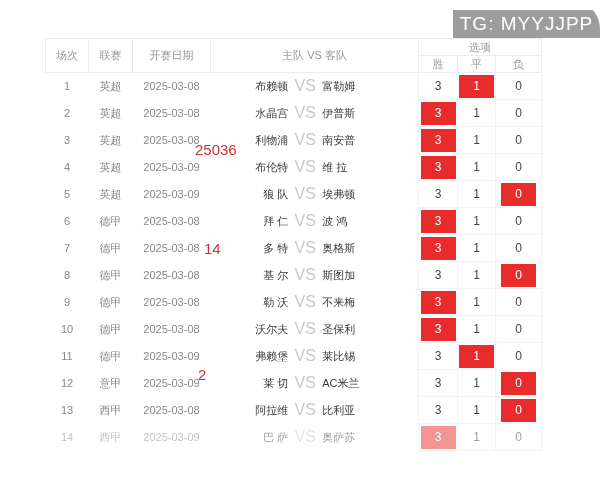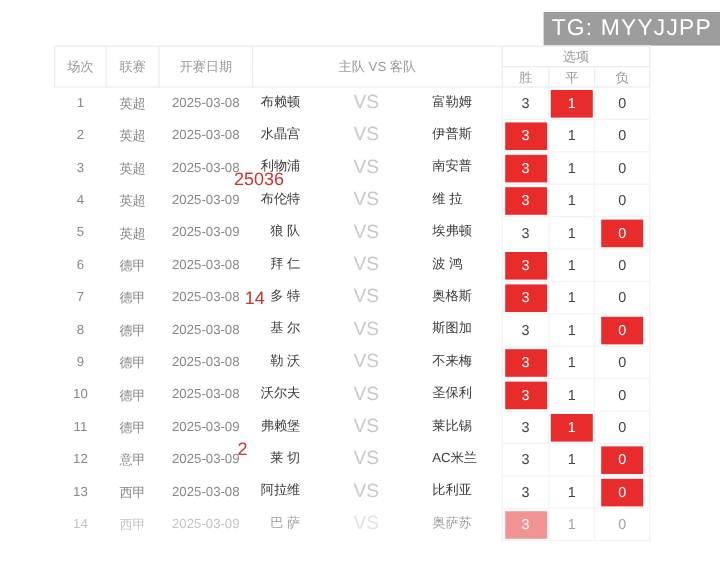--- a/index.html
+++ b/index.html
@@ -1,18 +1,19 @@
 <!DOCTYPE html>
 <html style="--red: #e82c2c; --ov-red: #cb342c; --badge-grey: #9d9d9d;"><head>
 <meta charset="utf-8">
 <style>
   html,body{margin:0;padding:0;background:#fff;}
   .page{
     position:relative;width:600px;height:480px;background:#ffffff;overflow:hidden;
     font-family:"Liberation Sans","DejaVu Sans",sans-serif;
+    border-radius:29px;
   }
   
   .tg-badge{
     position:absolute;left:453px;top:10px;width:147px;height:28px;
     background:var(--badge-grey,#9d9d9d);color:#fff;font-size:19px;line-height:28px;
     text-align:center;letter-spacing:1px;white-space:nowrap;
   }
   
   .watermark{
     position:absolute;left:0;top:443px;width:217px;height:28px;
@@ -29,21 +30,21 @@
   table.odds th{
     font-weight:normal;color:#999;font-size:11px;height:16px;padding:0;
     border:1px solid #ececec;background:#fff;
   }
   table.odds td{
     height:26px;padding:0;text-align:center;font-size:11px;color:#888;
     vertical-align:middle;
   }
   td.opt{border:1px solid #f3f3f3;}
   td.teams-cell{color:#3a3a3a;font-size:12px;}
-  .teams{display:flex;padding-right:18px;gap:38px;}
+  .teams{display:flex;align-items:center;padding-right:18px;}
   .teams .home{flex:1;text-align:right;color:#3a3a3a;}
   .teams .vs{width:34px;text-align:center;color:#c9c9c9;font-size:16px;}
   .teams .away{flex:1;text-align:left;color:#3a3a3a;}
   .pill{
     display:inline-flex;width:35px;height:23px;align-items:center;justify-content:center;
     font-size:12px;color:#444;
   }
   .pill.hl{background:var(--red,#e82c2c);color:#fff;}
   tr.faded{opacity:.5;}
   

